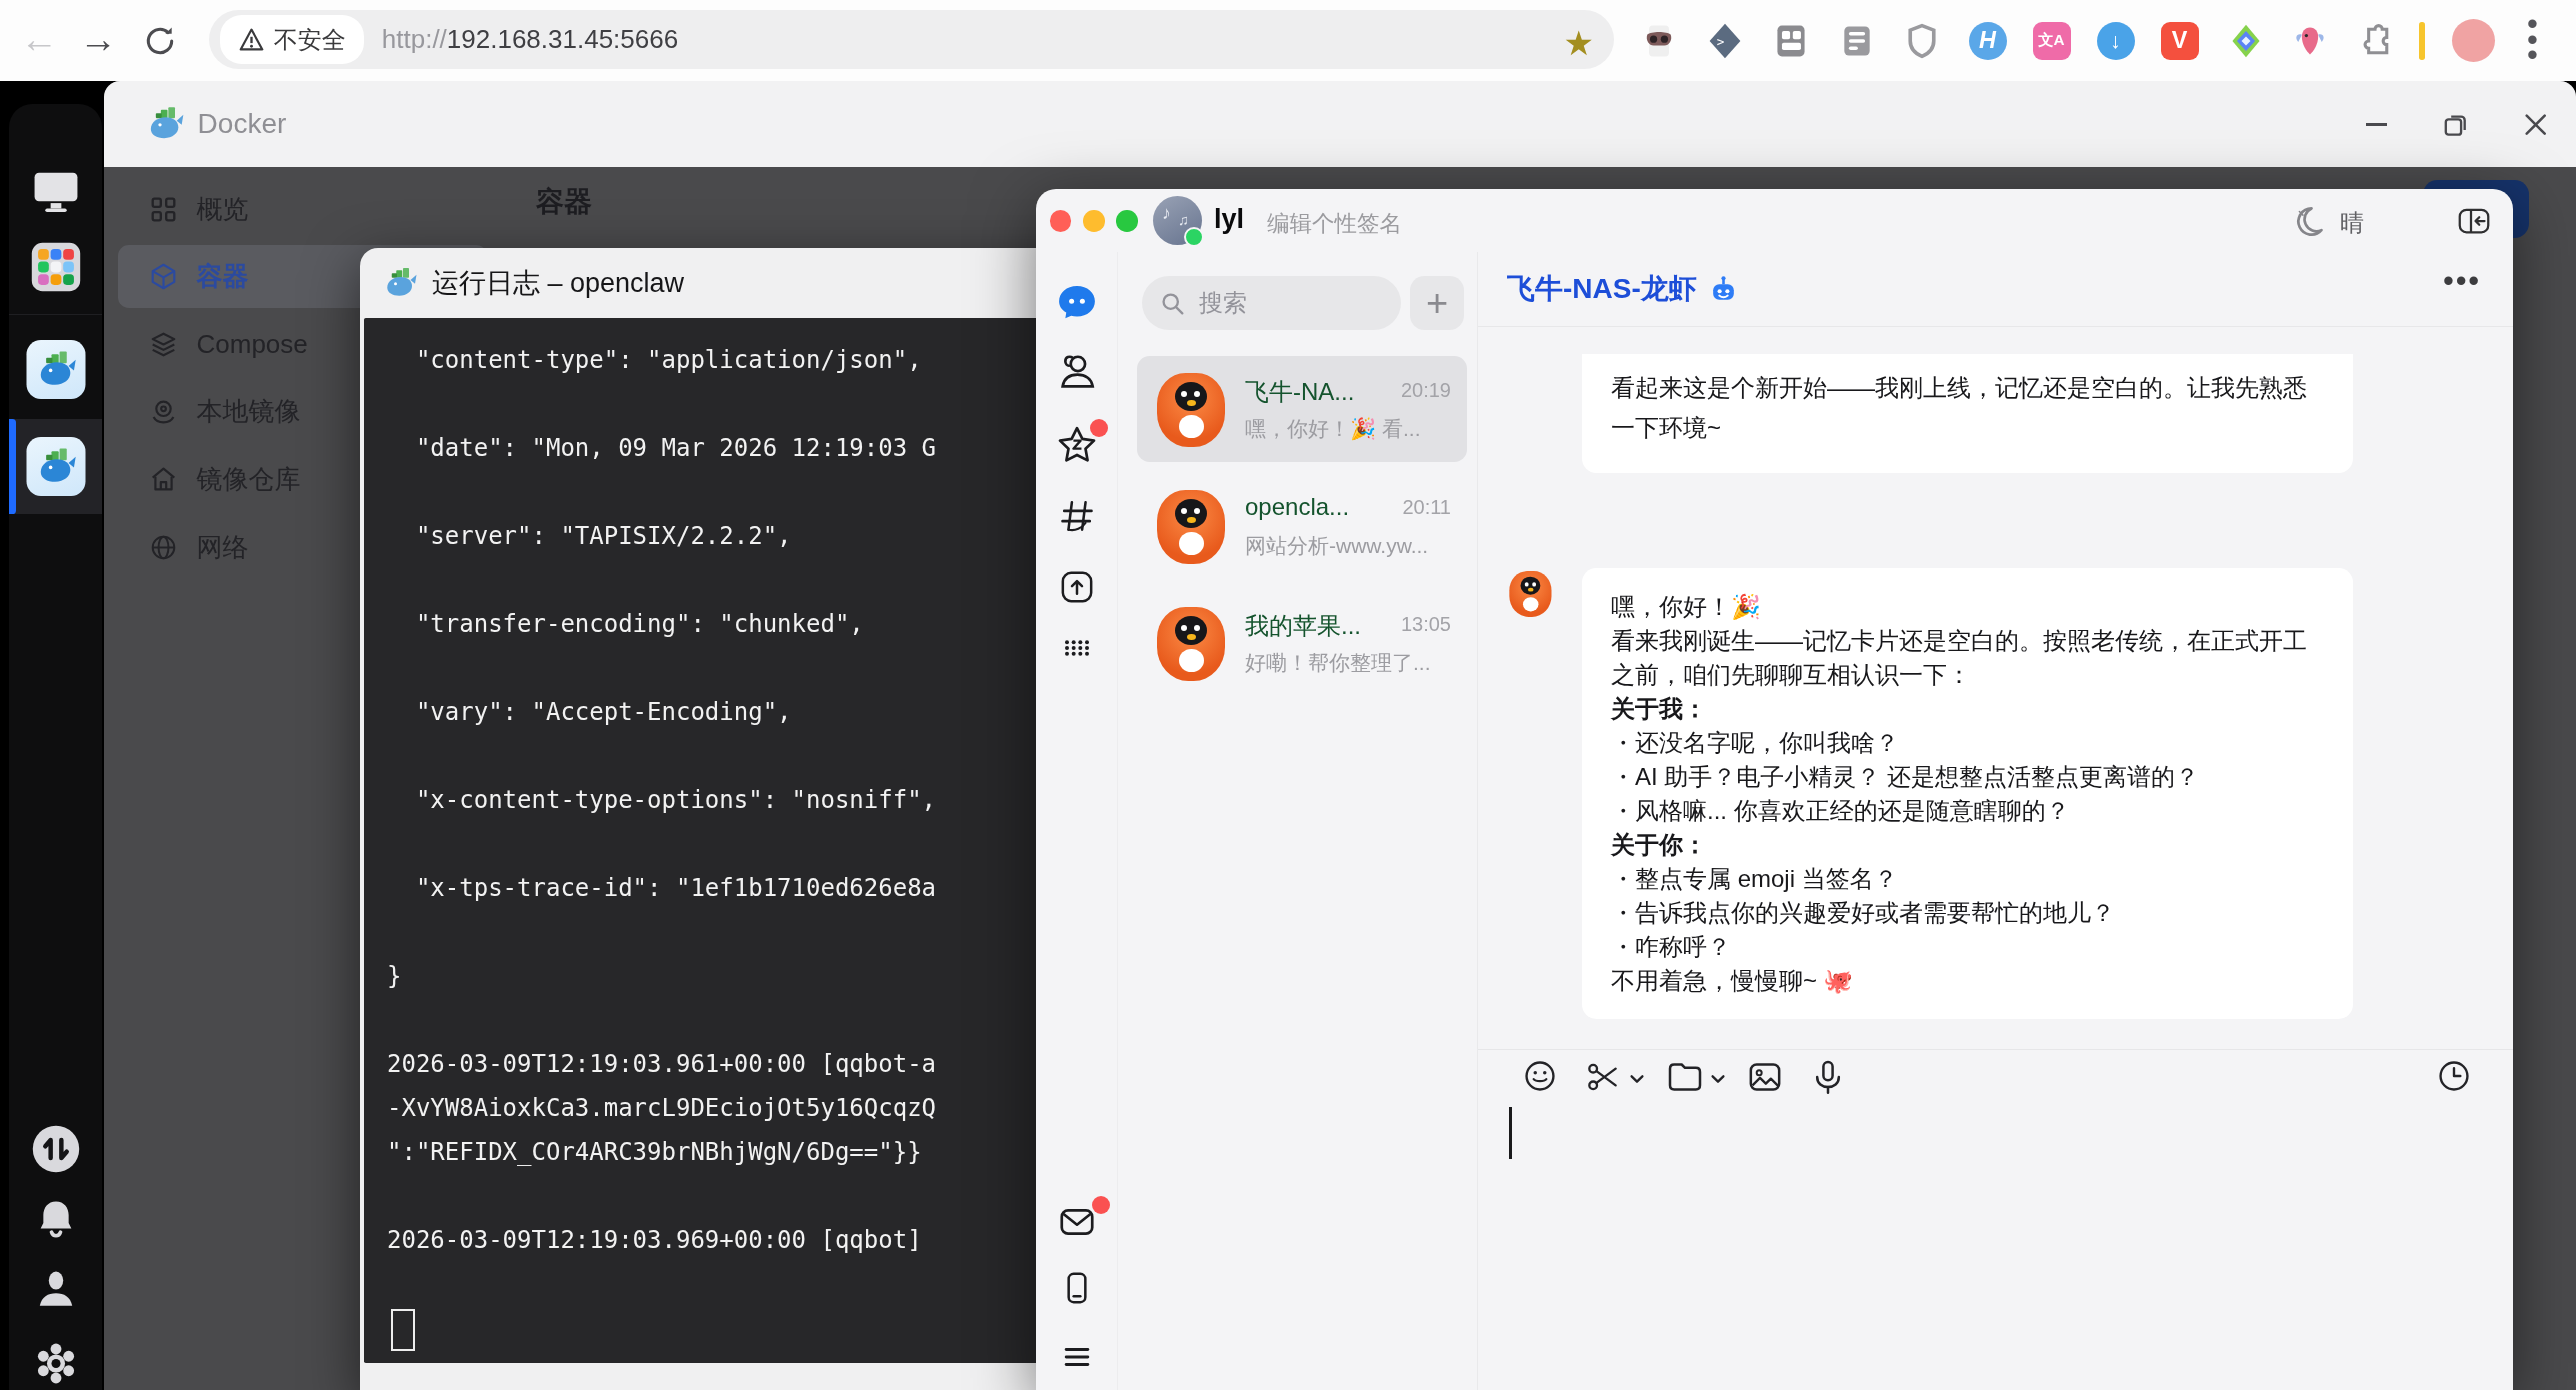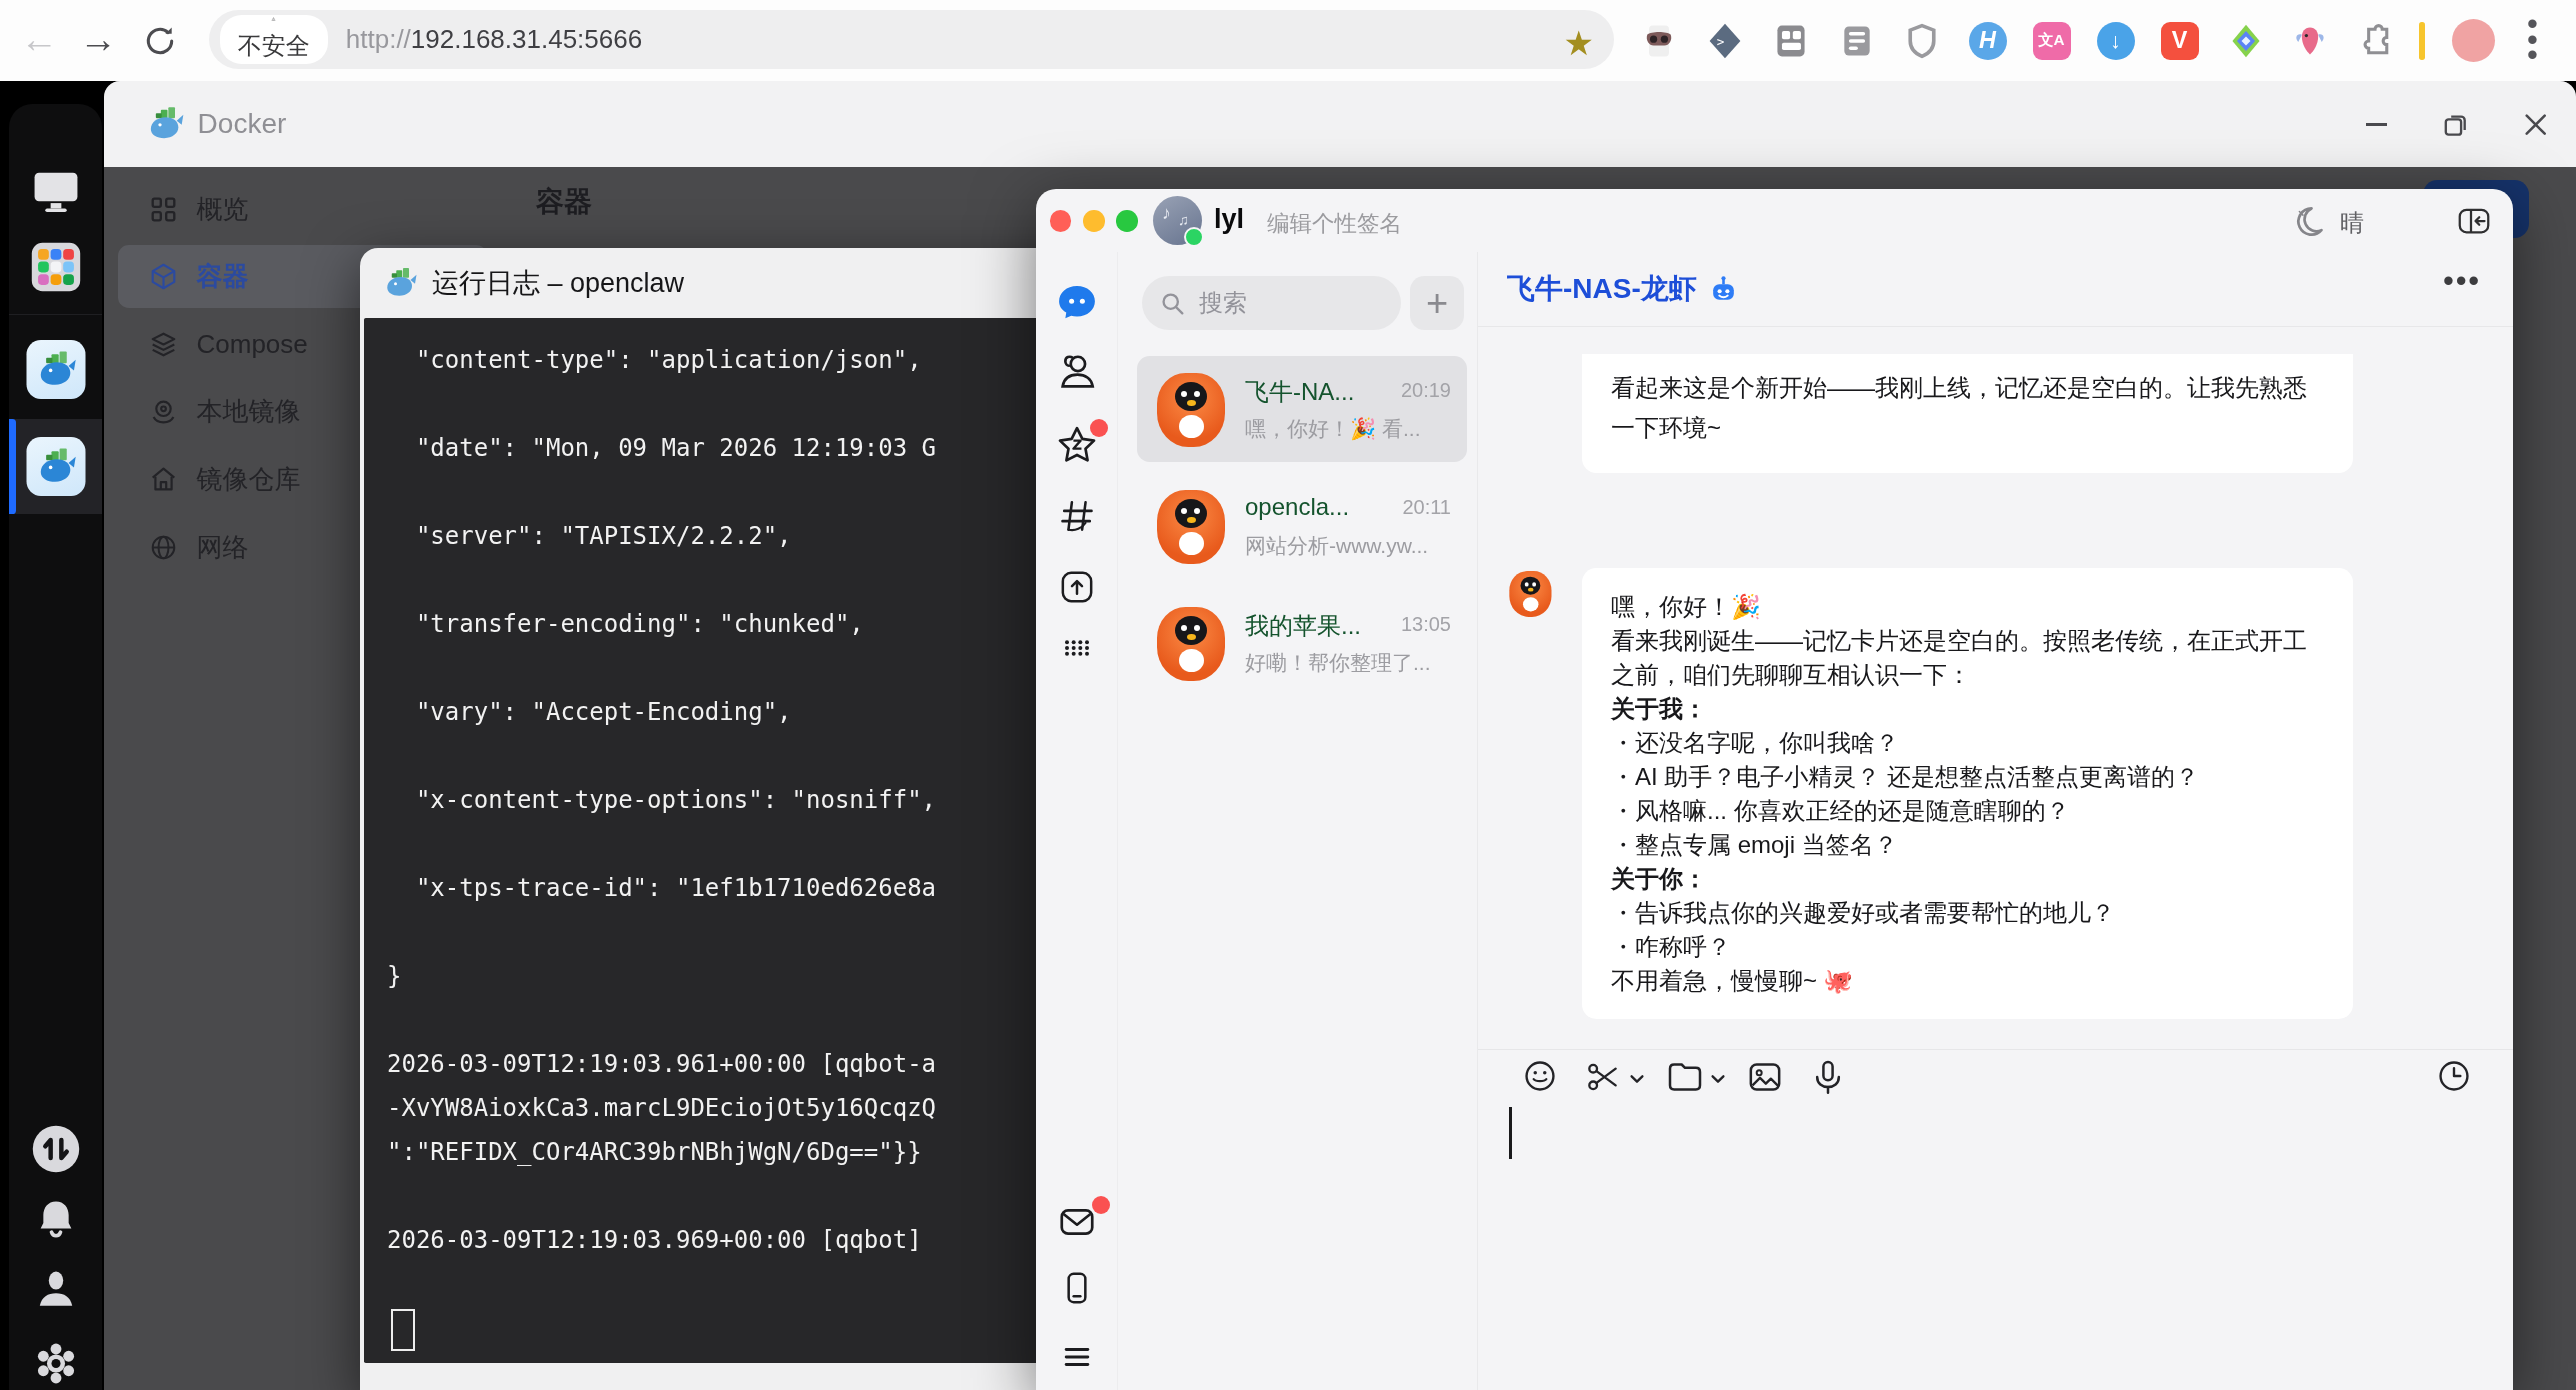--- a/index.html
+++ b/index.html
@@ -5,21 +5,21 @@
   html,body{margin:0;padding:0;background:#000;}
   #screen{position:relative;width:2576px;height:1391px;overflow:hidden;background:#000;
     font-family:"Liberation Sans",sans-serif;-webkit-font-smoothing:antialiased;}
   .abs{position:absolute;}
   svg{display:block;}
 
   
   #chrome{position:absolute;left:0;top:0;width:2576px;height:81px;background:#fdfdfd;display:flex;align-items:center;}
   .nav-glyph{font-size:38px;line-height:1;}
   #urlbar{position:absolute;left:209px;top:10px;width:1405px;height:59px;border-radius:30px;background:#eeeeef;display:flex;align-items:center;}
-  #secchip{margin-left:10.8px;background:#fff;border-radius:21.6px;height:45px;display:flex;align-items:center;padding:2px 18px;gap:9px;flex-direction:column;}
+  #secchip{margin-left:10.8px;background:#fff;border-radius:21.6px;height:45px;display:flex;align-items:center;padding:2px 18px;gap:9px;}
   #secchip span{font-size:24px;color:#3a3a3c;}
   #urltext{margin-left:18px;font-size:26px;}
   #urltext .scheme{color:#98989d;}
   #urltext .host{color:#3f3f43;}
   .star{position:absolute;right:20px;top:12.6px;font-size:34px;color:#a38e20;}
   .ext{position:absolute;top:20px;width:41px;height:41px;display:flex;align-items:center;justify-content:center;}
   .extbadge{width:38px;height:38px;border-radius:9px;display:flex;align-items:center;justify-content:center;color:#fff;font-weight:bold;font-size:23.4px;}
   #profile-dot{position:absolute;left:2452px;top:19px;width:43px;height:43px;border-radius:50%;background:#f0a3a3;display:flex;align-items:center;justify-content:center;font-size:10px;color:#7c4a2d;}
   .vbar{position:absolute;left:2419px;top:21.6px;width:6.3px;height:38px;background:#f7c52d;border-radius:2.7px;}
   .menu-dots{position:absolute;left:2527px;top:16px;color:#55555a;font-size:31px;letter-spacing:0;line-height:0.5;}
@@ -577,22 +577,22 @@
               <i class="belly"></i>
             </div>
           <div class="bubble" id="bubble2">
 
           <div class="mline">嘿，你好！🎉</div>
               <div class="mline">看来我刚诞生——记忆卡片还是空白的。按照老传统，在正式开工之前，咱们先聊聊互相认识一下：</div>
               <div class="mline bold">关于我：</div>
               <div class="mline">・还没名字呢，你叫我啥？</div>
               <div class="mline">・AI 助手？电子小精灵？ 还是想整点活整点更离谱的？</div>
               <div class="mline">・风格嘛... 你喜欢正经的还是随意瞎聊的？</div>
+              <div class="mline bold">关于你：</div>
               <div class="mline">・整点专属 emoji 当签名？</div>
-              <div class="mline bold">关于你：</div>
               <div class="mline">・告诉我点你的兴趣爱好或者需要帮忙的地儿？</div>
               <div class="mline">・咋称呼？</div>
               <div class="mline">不用着急，慢慢聊~ 🐙</div>
             </div>
         </div>
 
         <div id="inputarea">
           <svg class="tool-ic" style="left:43px" width="38" height="38" viewBox="0 0 48 48">
             <circle cx="24" cy="24" r="17" fill="none" stroke="currentColor" stroke-width="3"></circle>
               <circle cx="18" cy="20" r="2.2" fill="currentColor"></circle>

